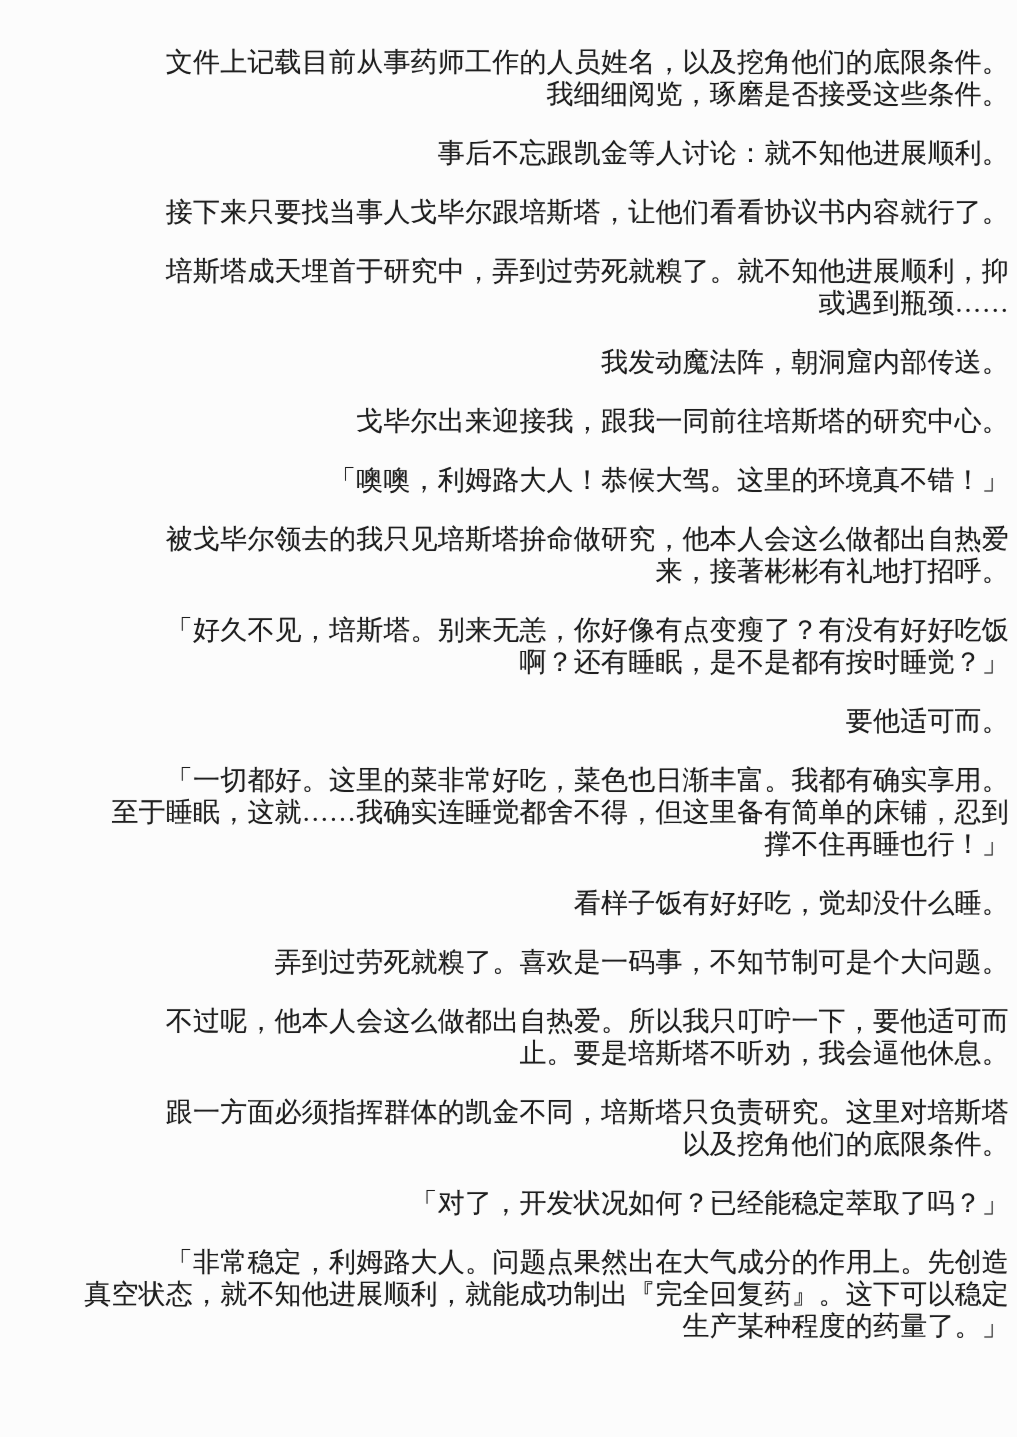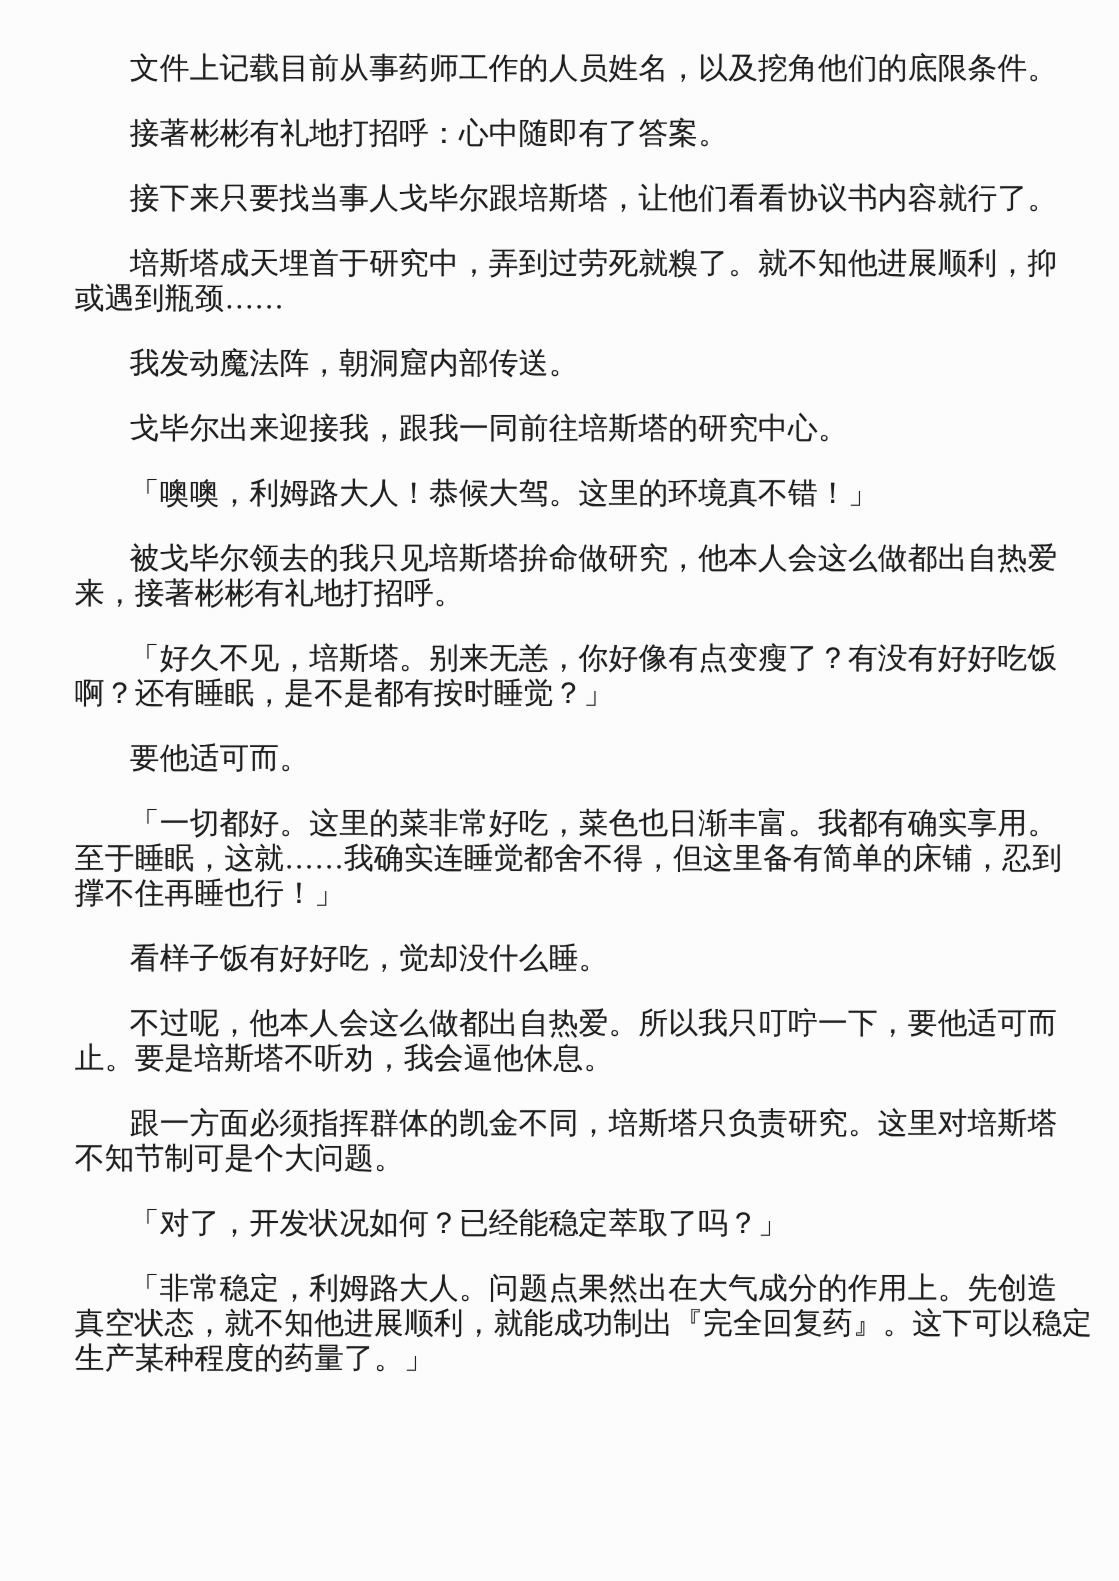--- a/index.html
+++ b/index.html
@@ -10,20 +10,21 @@
     width: 1017px;
     height: 1437px;
     overflow: hidden;
     background: #fcfcfc;
   }
   .page {
     box-sizing: border-box;
     width: 1017px;
     height: 1437px;
     padding: 46px 8px 0 68px;
+    text-align: right;
   }
   .text-column {
     font-family: "Liberation Serif", "DejaVu Serif", serif;
     font-size: 27px;
     line-height: 32px;
     color: #1f1f1f;
     text-shadow: 0 0 1px rgba(30,30,30,0.35);
   }
   .para {
     margin: 0 0 27px 0;
@@ -36,23 +37,24 @@
     text-indent: 50px;
   }
 </style>
 </head>
 <body style="background: rgb(252, 252, 252);">
 
 <div class="page">
   <div class="text-column" style="color: rgb(31, 31, 31);">
       <div class="para">
         <div class="line first">文件上记载目前从事药师工作的人员姓名，以及挖角他们的底限条件。</div>
+        <div class="line">我细细阅览，琢磨是否接受这些条件。</div>
       </div>
       <div class="para">
-        <div class="line first">接著彬彬有礼地打招呼：心中随即有了答案。</div>
+        <div class="line first">事后不忘跟凯金等人讨论：就不知他进展顺利。</div>
       </div>
       <div class="para">
         <div class="line first">接下来只要找当事人戈毕尔跟培斯塔，让他们看看协议书内容就行了。</div>
       </div>
       <div class="para">
         <div class="line first">培斯塔成天埋首于研究中，弄到过劳死就糗了。就不知他进展顺利，抑</div>
         <div class="line">或遇到瓶颈……</div>
       </div>
       <div class="para">
         <div class="line first">我发动魔法阵，朝洞窟内部传送。</div>
@@ -76,26 +78,29 @@
       </div>
       <div class="para">
         <div class="line first">「一切都好。这里的菜非常好吃，菜色也日渐丰富。我都有确实享用。</div>
         <div class="line">至于睡眠，这就……我确实连睡觉都舍不得，但这里备有简单的床铺，忍到</div>
         <div class="line">撑不住再睡也行！」</div>
       </div>
       <div class="para">
         <div class="line first">看样子饭有好好吃，觉却没什么睡。</div>
       </div>
       <div class="para">
+        <div class="line first">弄到过劳死就糗了。喜欢是一码事，不知节制可是个大问题。</div>
+      </div>
+      <div class="para">
         <div class="line first">不过呢，他本人会这么做都出自热爱。所以我只叮咛一下，要他适可而</div>
         <div class="line">止。要是培斯塔不听劝，我会逼他休息。</div>
       </div>
       <div class="para">
         <div class="line first">跟一方面必须指挥群体的凯金不同，培斯塔只负责研究。这里对培斯塔</div>
-        <div class="line">不知节制可是个大问题。</div>
+        <div class="line">以及挖角他们的底限条件。</div>
       </div>
       <div class="para">
         <div class="line first">「对了，开发状况如何？已经能稳定萃取了吗？」</div>
       </div>
       <div class="para">
         <div class="line first">「非常稳定，利姆路大人。问题点果然出在大气成分的作用上。先创造</div>
         <div class="line">真空状态，就不知他进展顺利，就能成功制出『完全回复药』。这下可以稳定</div>
         <div class="line">生产某种程度的药量了。」</div>
       </div>
     </div>

